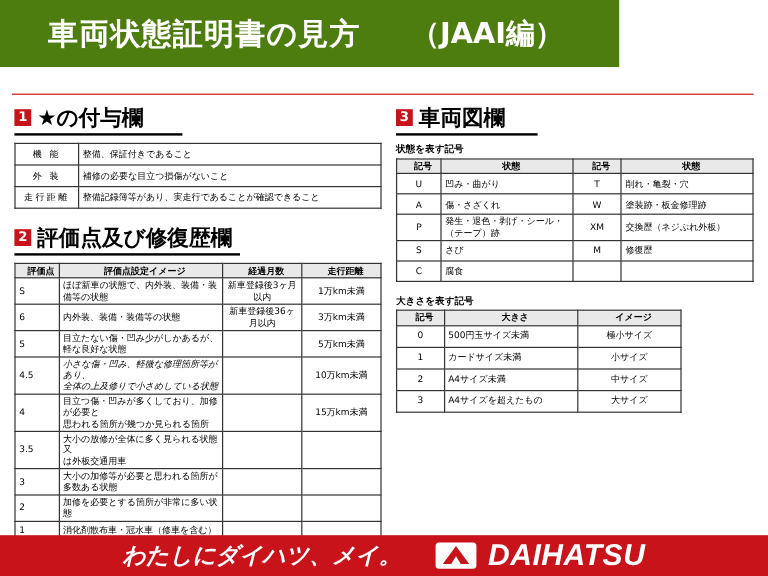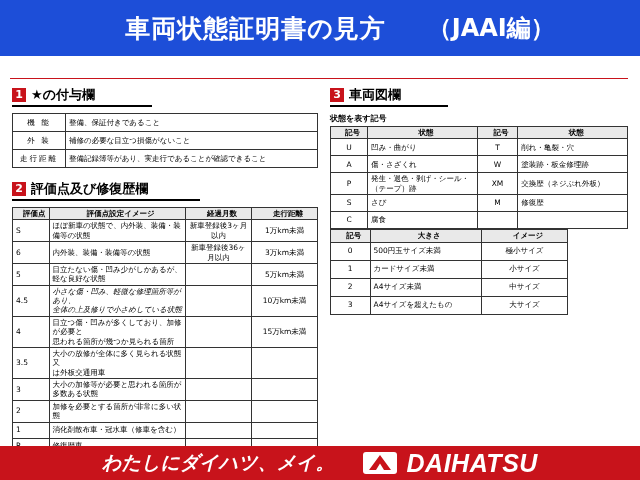--- a/index.html
+++ b/index.html
@@ -7,26 +7,25 @@
     width:640px;height:480px;
     background:#ffffff;
     font-family:"Liberation Sans","DejaVu Sans",sans-serif;
     overflow:hidden;
     color:#000;
   }
   .page{position:relative;width:640px;height:480px;box-sizing:border-box;}
 
   
   .header{
-    position:absolute;left:0;top:0;width:640px;height:56px;
-    background:#1d4ed8;
+    position:absolute;left:0;top:0;width:516px;height:56px;
+    background:#4d7c0f;
     color:#fff;
     display:flex;align-items:center;
     box-sizing:border-box;
-    justify-content:center;
   }
   .header .h-title{
     font-size:25px;font-weight:bold;letter-spacing:1px;
     margin-left:40px;
     font-family:"DejaVu Sans",sans-serif;
   }
   .header .h-sub{
     font-size:24px;font-weight:bold;margin-left:42px;
     font-family:"DejaVu Sans",sans-serif;
   }
@@ -49,21 +48,21 @@
 
   
   .badge{
     display:inline-block;background:#c8131b;color:#fff;
     font-size:11px;font-weight:bold;
     width:14px;height:14px;line-height:14px;text-align:center;
     vertical-align:middle;margin-right:5px;
     font-family:"DejaVu Sans",sans-serif;
   }
   .sec-title{
-    font-size:13px;font-weight:bold;
+    font-size:18px;font-weight:bold;
     font-family:"DejaVu Sans",sans-serif;
     white-space:nowrap;
   }
   .underline{
     height:2px;background:#000;
   }
 
   
   .col-left{position:absolute;left:12px;top:30px;width:306px;}
   .col-right{position:absolute;left:330px;top:30px;width:298px;}
@@ -307,20 +306,21 @@
         </tr>
         <tr>
           <td>C</td>
           <td>腐食</td>
           <td></td>
           <td></td>
         </tr>
       </tbody>
         </table>
 
+      <div class="sublabel" style="margin-top:10px;">大きさを表す記号</div>
 
       <table class="grid t4" style="width:238px;">
         <tbody>
             <tr>
           <th>記号</th>
           <th>大きさ</th>
           <th>イメージ</th>
         </tr>
         <tr>
           <td>0</td>

